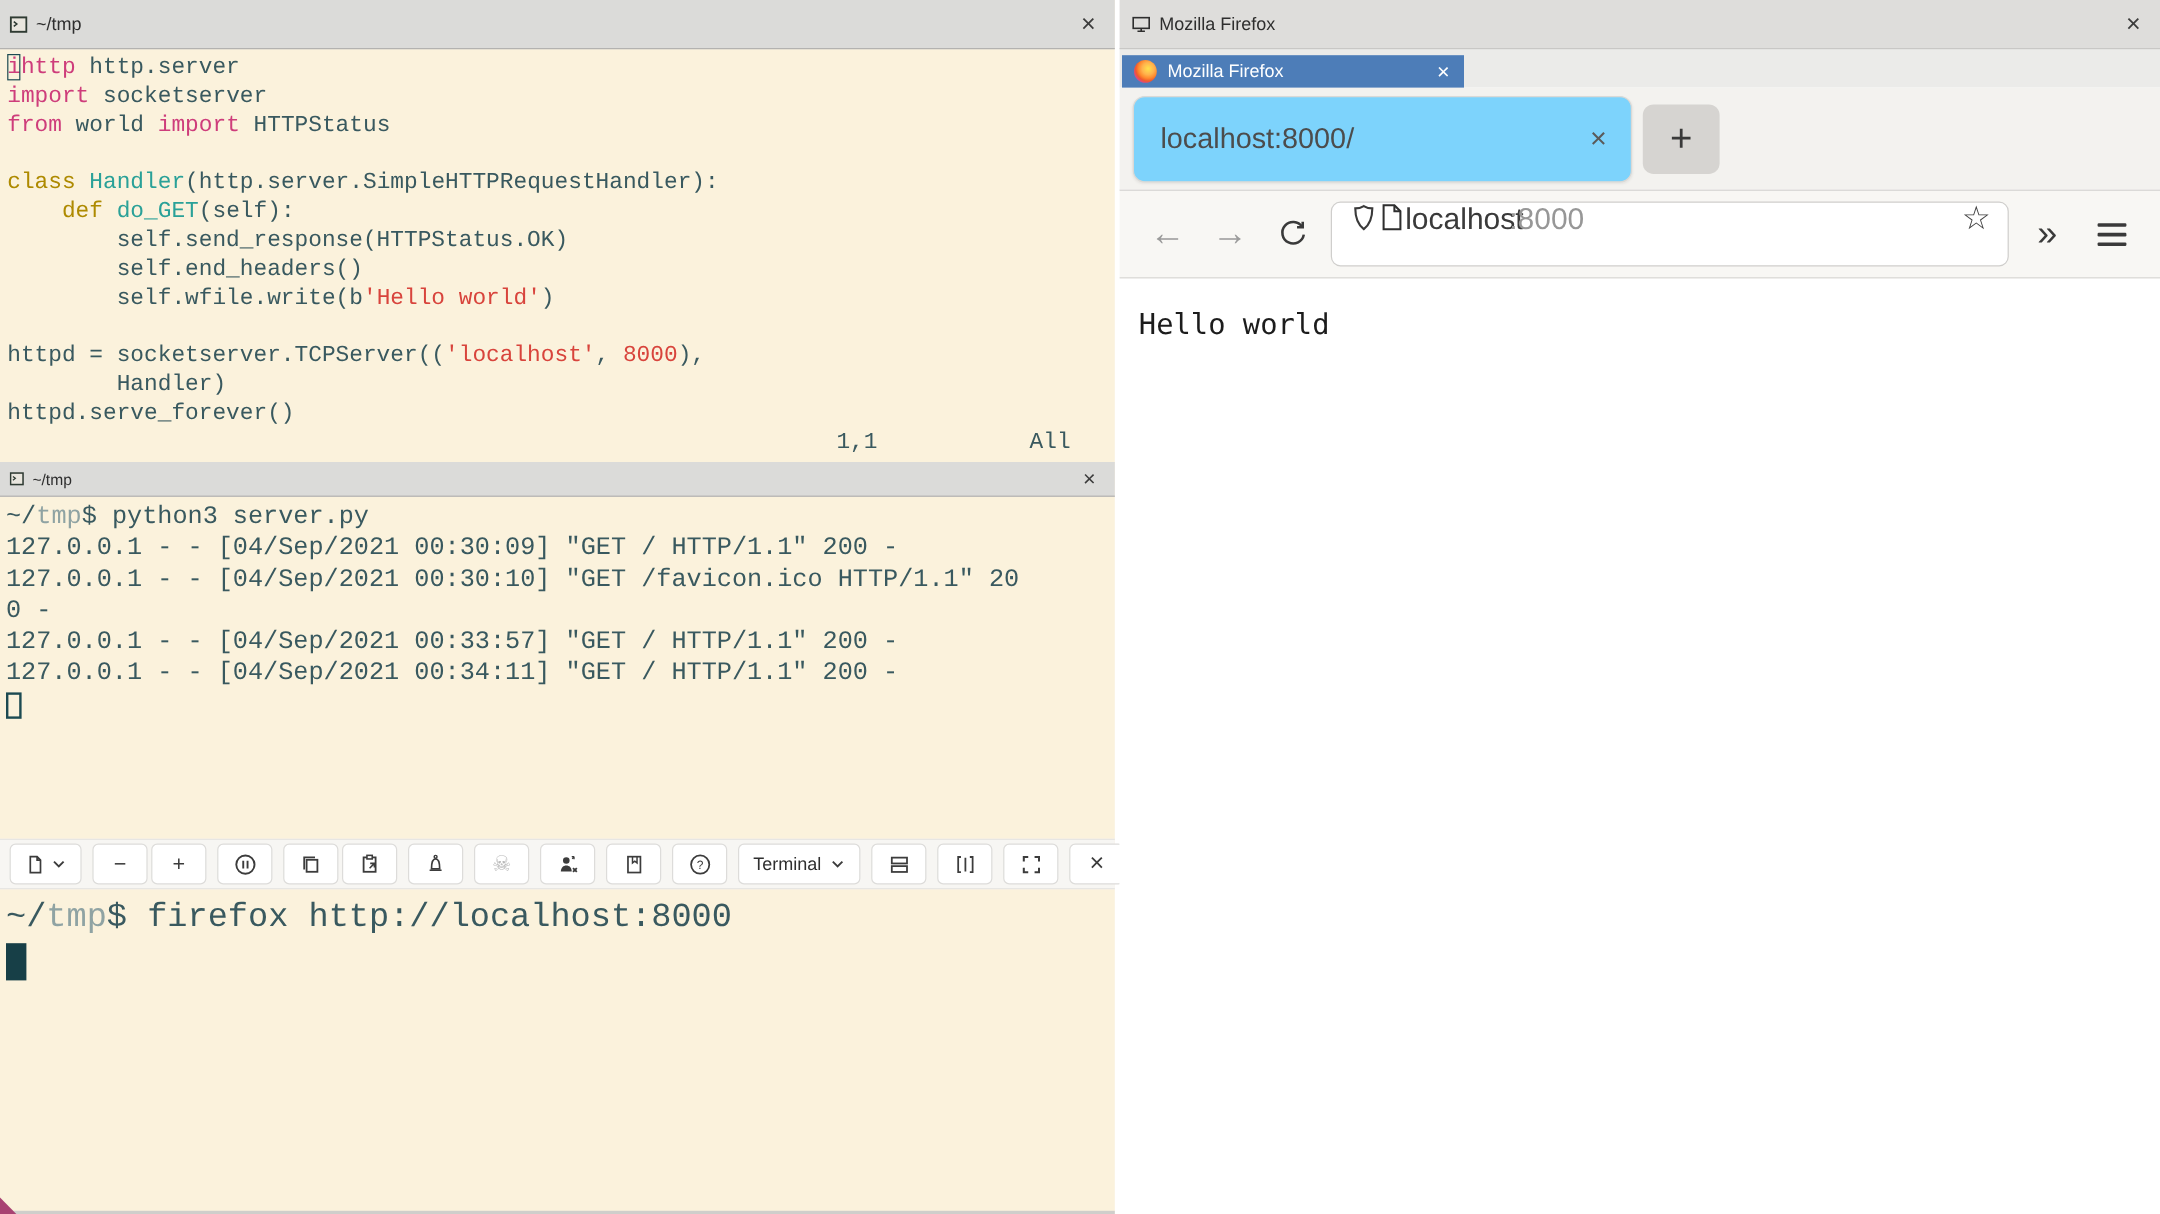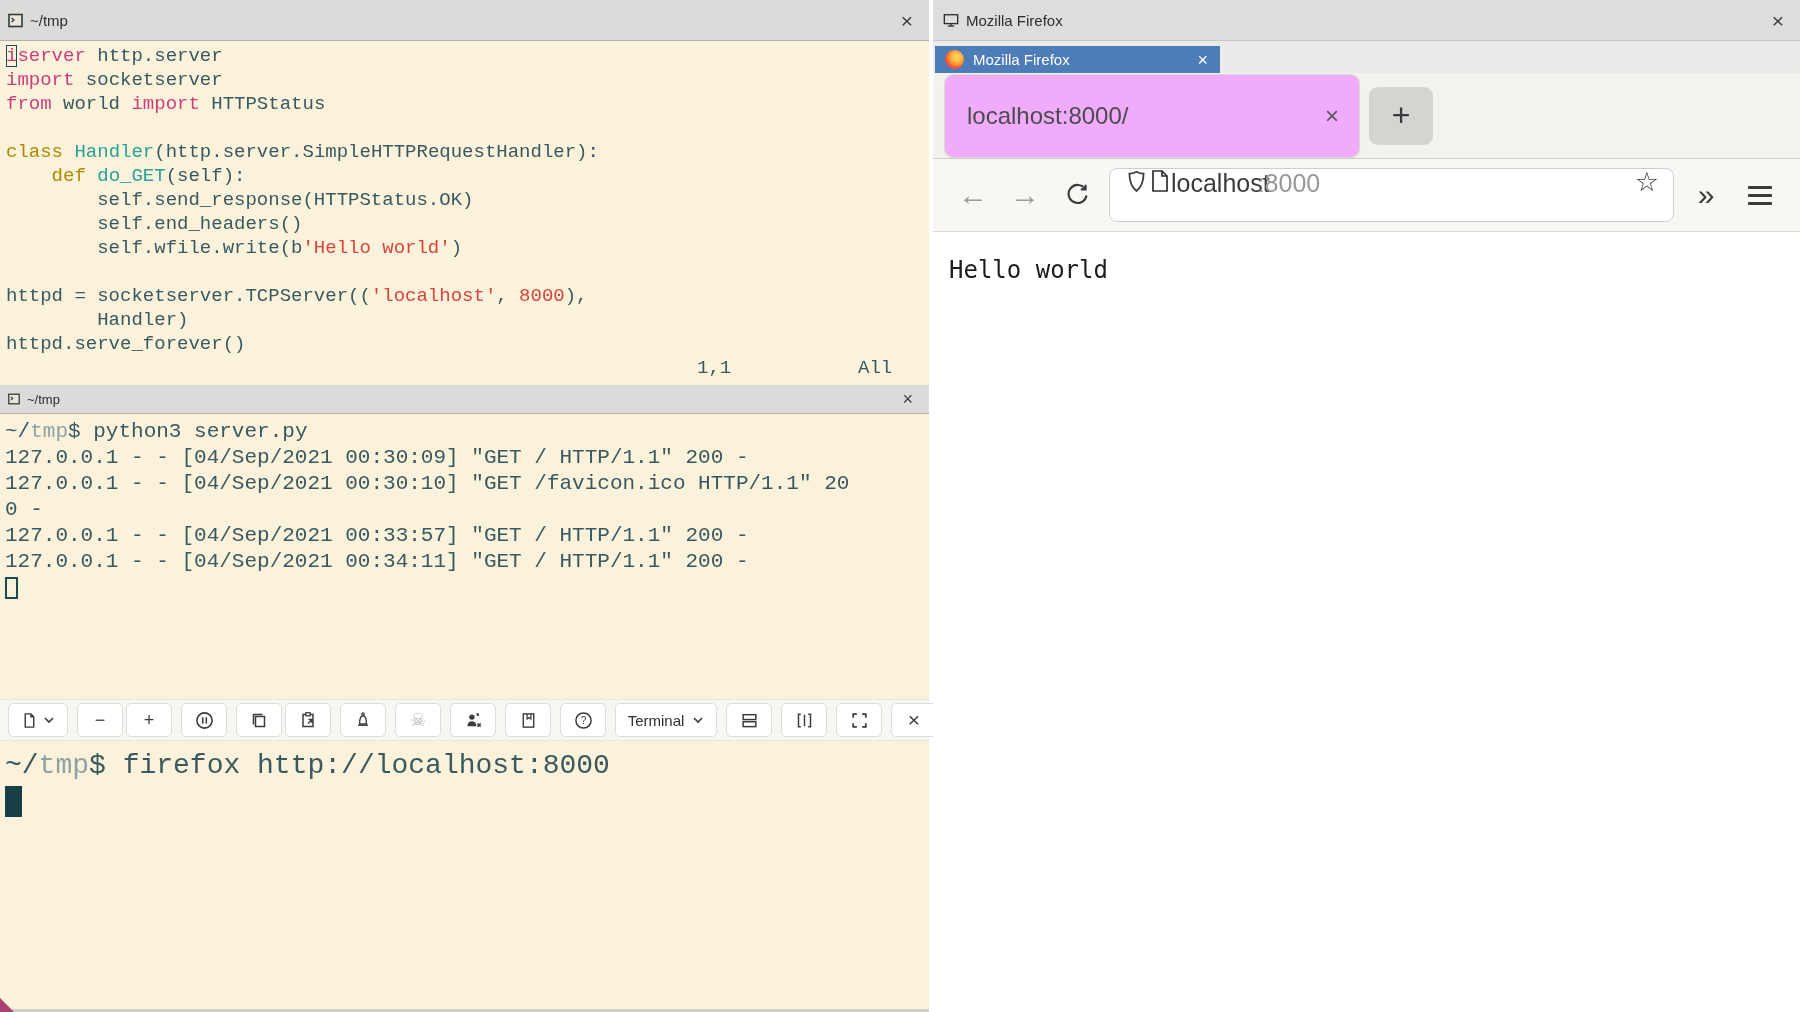--- a/index.html
+++ b/index.html
@@ -61,21 +61,21 @@
   #ff-titlebar .wicon{margin:0 7px 0 10px;display:flex;align-items:center;}
 
   #ff-tabrow{height:32px;background:#EBEBE9;display:flex;align-items:flex-end;}
   #ff-tab{margin-left:2px;width:285px;height:27px;background:#4D7DB8;color:#FFFFFF;display:flex;
           align-items:center;font-size:15px;position:relative;}
   .ff-logo{width:19px;height:19px;border-radius:50%;margin:0 9px 0 10px;
            background:radial-gradient(circle at 62% 38%, #FFE14D 0%, #FFB34D 30%, #FF8A2E 48%, #F0592E 62%, #D7459A 78%, #8B54D8 95%);}
   #ff-tab .tab-close{position:absolute;right:12px;top:50%;transform:translateY(-50%);font-size:18px;color:#fff;line-height:1;}
 
   #ff-urlentry{height:85px;background:#F3F2EF;display:flex;align-items:center;box-sizing:border-box;padding-left:11px;}
-  #url-entry-box{width:416px;height:84px;background:#f0abfc;border:1px solid #DAD9D6;border-radius:10px;
+  #url-entry-box{width:416px;height:72px;background:#7dd3fc;border:1px solid #DAD9D6;border-radius:10px;
                  box-shadow:0 1px 2px rgba(0,0,0,.06);display:flex;align-items:center;box-sizing:border-box;
                  padding:0 20px 0 22px;font-size:24px;color:#4C4C4C;}
   #url-entry-box .clear-x{margin-left:auto;font-size:24px;color:#5A5A5A;line-height:1;}
   #newtab-btn{width:64px;height:58px;background:#D6D4D1;border:none;border-radius:9px;margin-left:9px;
               font-size:32px;color:#3A3A3A;display:flex;align-items:center;justify-content:center;}
 
   #ff-nav{height:74px;background:#F8F7F4;border-top:1px solid #D4D3D1;border-bottom:1px solid #D9D8D5;
           display:flex;align-items:center;box-sizing:border-box;padding:0 20px;}
   .nav-ic{width:40px;text-align:center;font-size:30px;line-height:1;color:#3A3A3A;flex:none;}
   .nav-ic.dim{color:#9B9B9B;}
@@ -105,21 +105,21 @@
             <rect x="1" y="1.5" width="13" height="12" fill="#E9E6DE" stroke="#2F3B33" stroke-width="1.6"></rect>
             <path d="M3.5 5 L6 7 L3.5 9" stroke="#2F3B33" stroke-width="1.3" fill="none"></path>
           </svg>
       </span>
       <span>~/tmp</span>
       <span class="tb-close">×</span>
     </div>
 
     <div id="vim-area" class="termtext">
       <div id="vim-lines">
-          <div class="tline"><span class="tk-kw tk-cur">i</span><span class="tk-kw">server</span><span class="tk-c"> http.server</span></div>
+          <div class="tline"><span class="tk-kw tk-cur">i</span><span class="tk-kw">http</span><span class="tk-c"> http.server</span></div>
           <div class="tline"><span class="tk-kw">import</span><span class="tk-c"> socketserver</span></div>
           <div class="tline"><span class="tk-kw">from</span><span class="tk-c"> world </span><span class="tk-kw">import</span><span class="tk-c"> HTTPStatus</span></div>
           <div class="tline">&nbsp;</div>
           <div class="tline"><span class="tk-dk">class</span><span class="tk-c"> </span><span class="tk-ty">Handler</span><span class="tk-c">(http.server.SimpleHTTPRequestHandler):</span></div>
           <div class="tline"><span class="tk-c">    </span><span class="tk-dk">def</span><span class="tk-c"> </span><span class="tk-ty">do_GET</span><span class="tk-c">(self):</span></div>
           <div class="tline"><span class="tk-c">        self.send_response(HTTPStatus.OK)</span></div>
           <div class="tline"><span class="tk-c">        self.end_headers()</span></div>
           <div class="tline"><span class="tk-c">        self.wfile.write(b</span><span class="tk-st">'Hello world'</span><span class="tk-c">)</span></div>
           <div class="tline">&nbsp;</div>
           <div class="tline"><span class="tk-c">httpd = socketserver.TCPServer((</span><span class="tk-st">'localhost'</span><span class="tk-c">, </span><span class="tk-st">8000</span><span class="tk-c">),</span></div>

